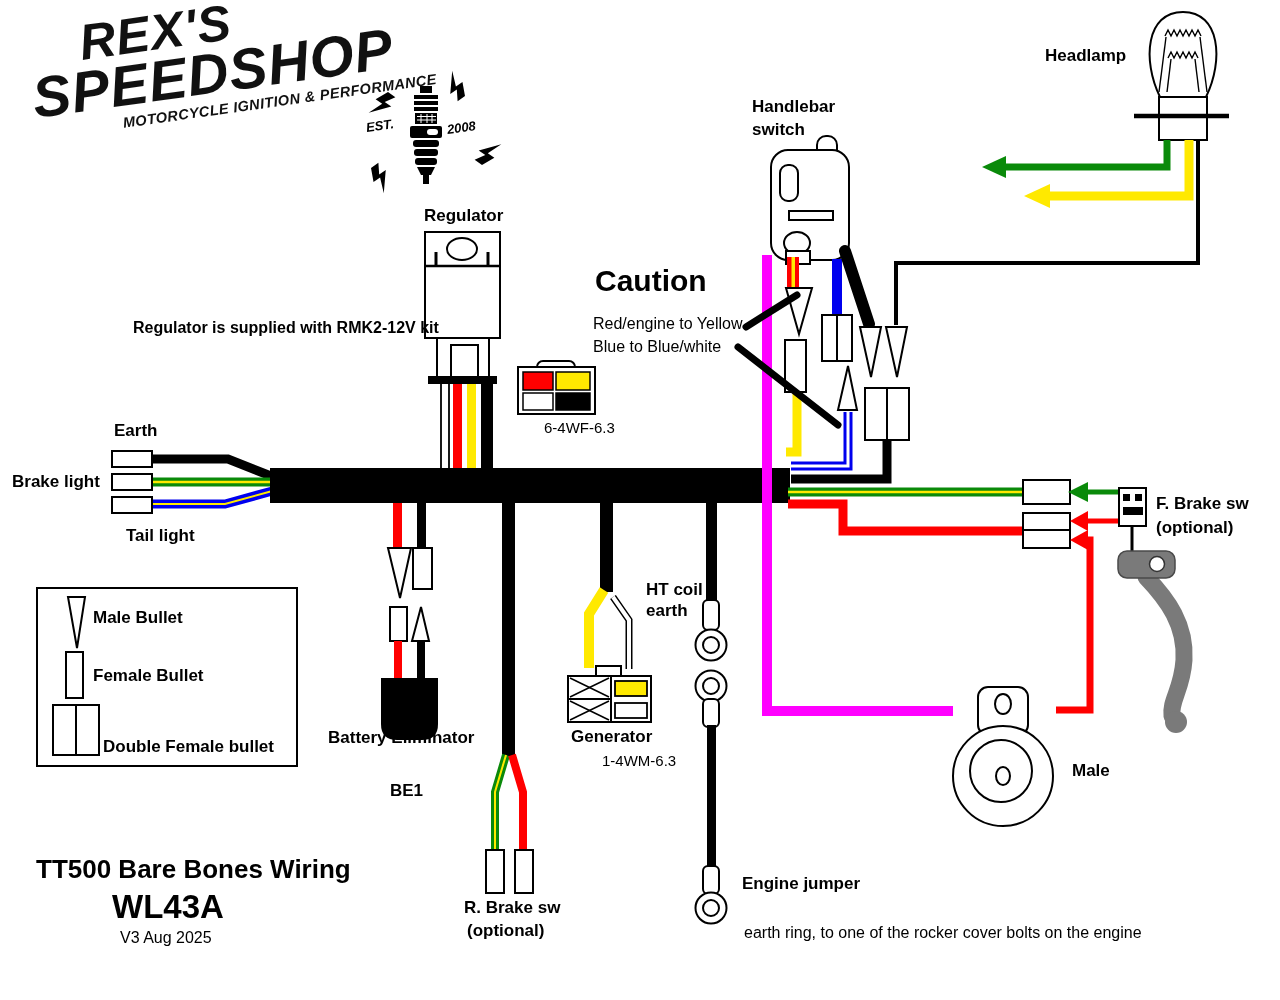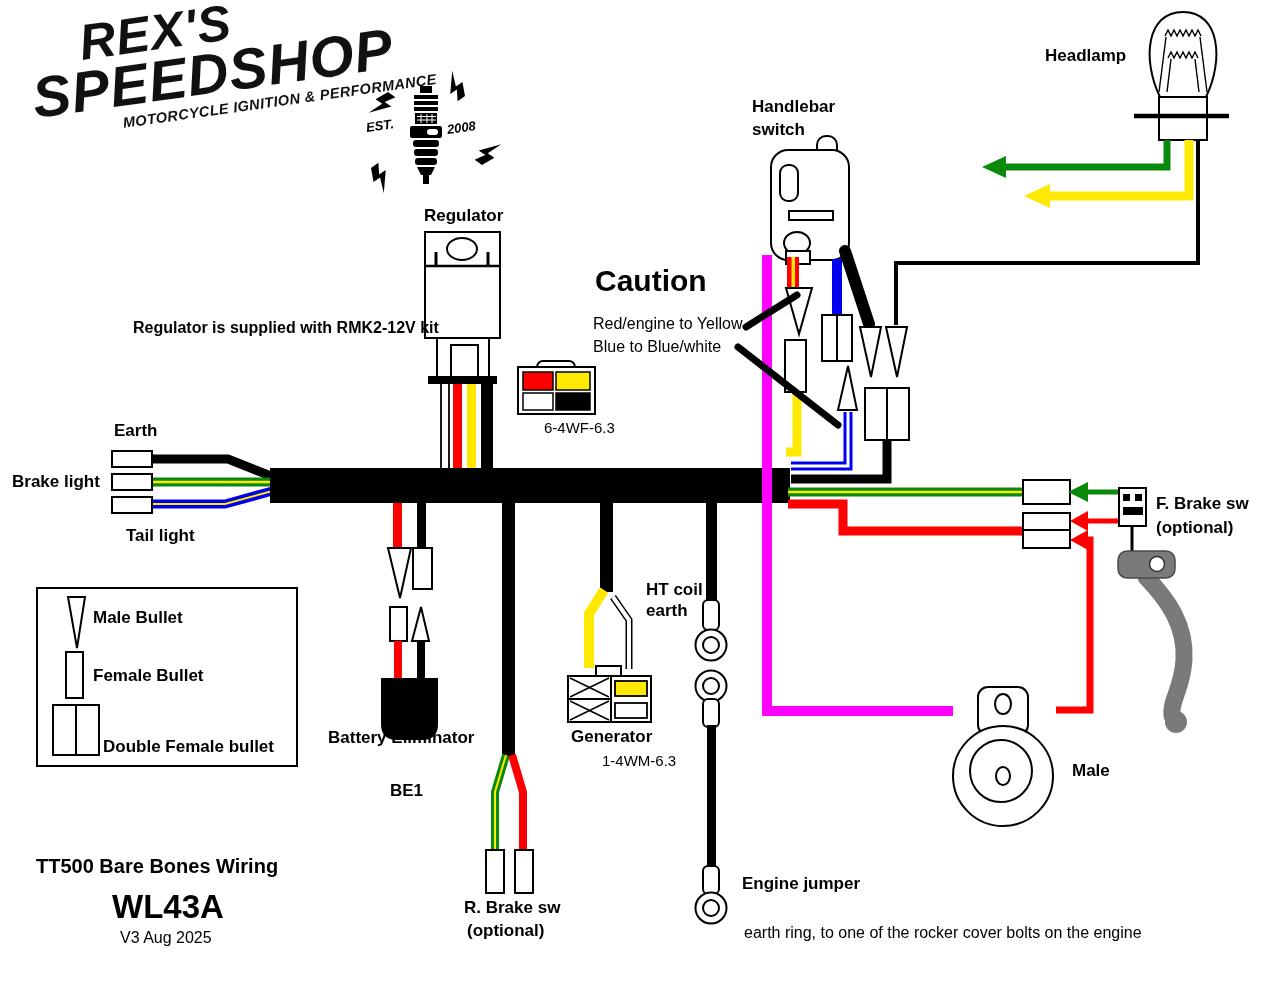--- a/index.html
+++ b/index.html
@@ -6,21 +6,21 @@
   .stage{position:relative;width:1280px;height:1000px;background:#fff;
          font-family:"Liberation Sans",sans-serif;overflow:hidden;}
   .stage svg{position:absolute;left:0;top:0;}
   .lbl{position:absolute;color:#000;white-space:nowrap;line-height:1.15;}
   .b{font-weight:bold;}
   .i{font-style:italic;}
   .s13{font-size:13px;}
   .s15{font-size:15px;margin-left:26px;}
   .s16{font-size:16px;}
   .s17{font-size:17px;}
-  .s24{font-size:20px;}
+  .s24{font-size:26px;}
   .s30{font-size:30px;text-align:right;}
   .s33{font-size:33px;}
   .logo{position:absolute;left:22px;top:22px;transform:rotate(-8deg);transform-origin:0 0;color:#111;}
   .logo .l1{font-size:50px;font-weight:900;font-style:italic;margin-left:54px;letter-spacing:1px;}
   .logo .l2{font-size:57px;font-weight:900;font-style:italic;margin-top:-14px;letter-spacing:1px;}
   .logo .l3{font-size:14.5px;font-weight:bold;font-style:italic;margin-top:-4px;margin-left:86px;letter-spacing:.4px;}
   
   .ln{fill:none;stroke:#000;}
   .fw{fill:#fff;stroke:#000;stroke-width:2;}
   .fb{fill:#000;}

